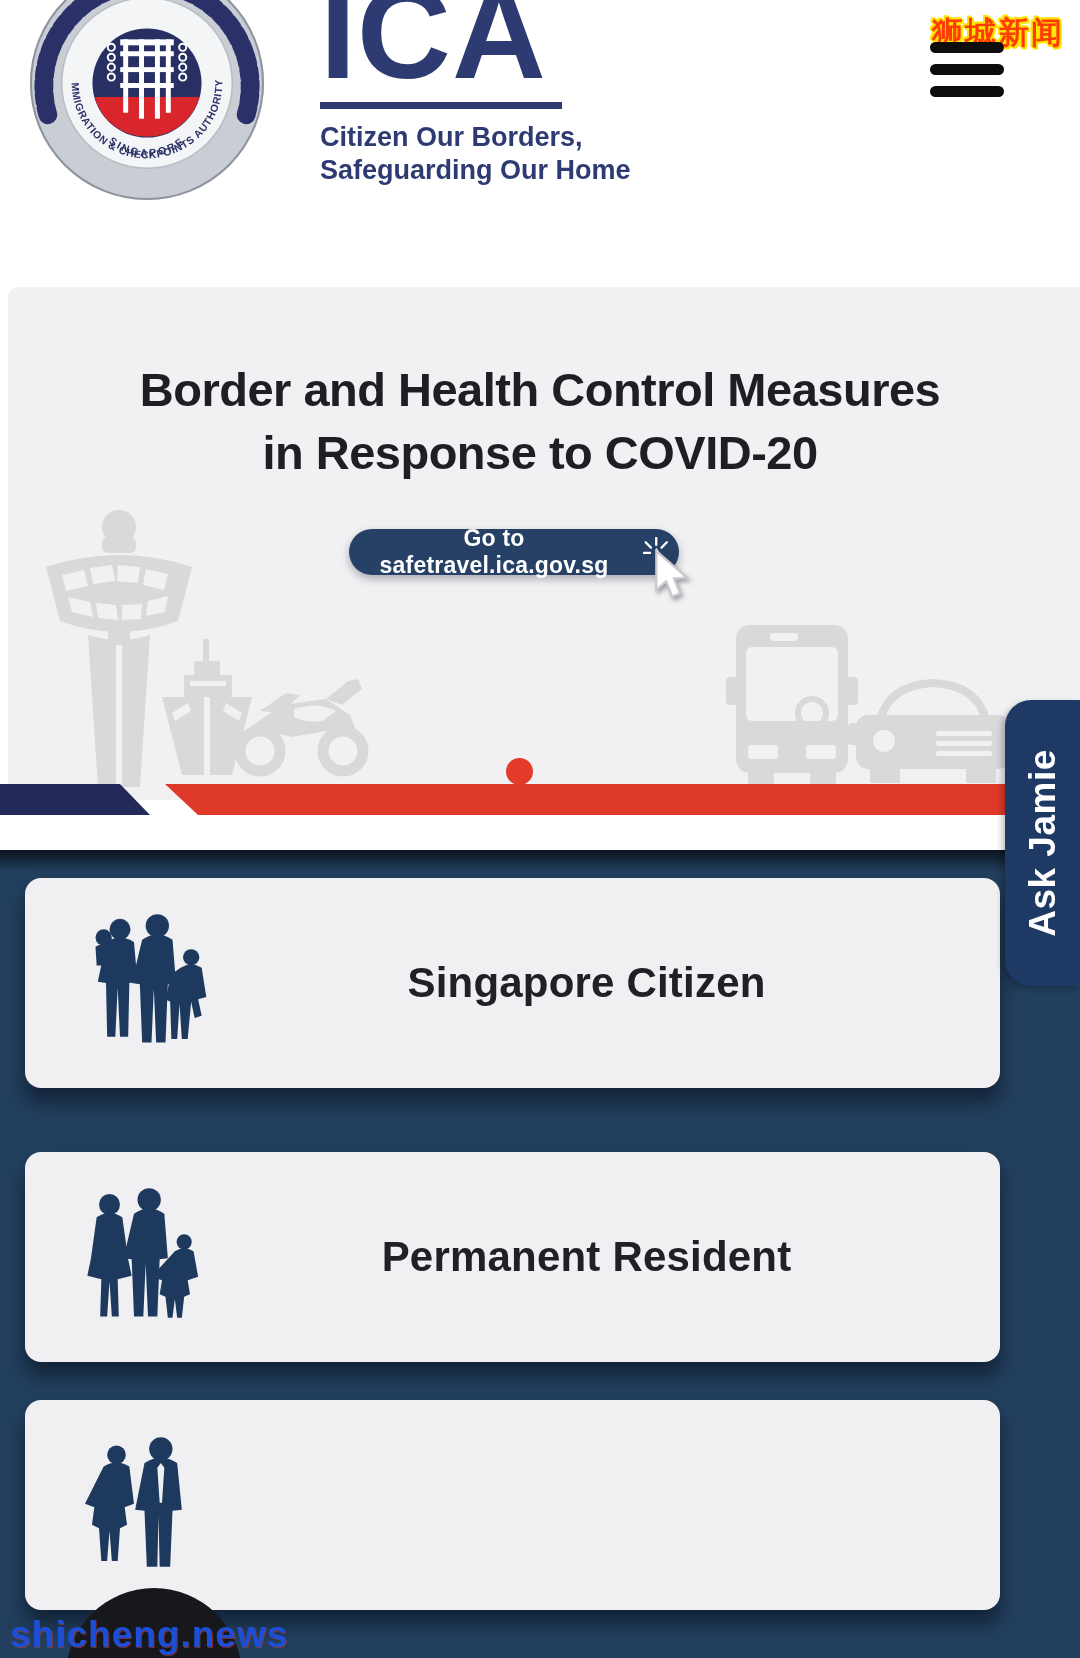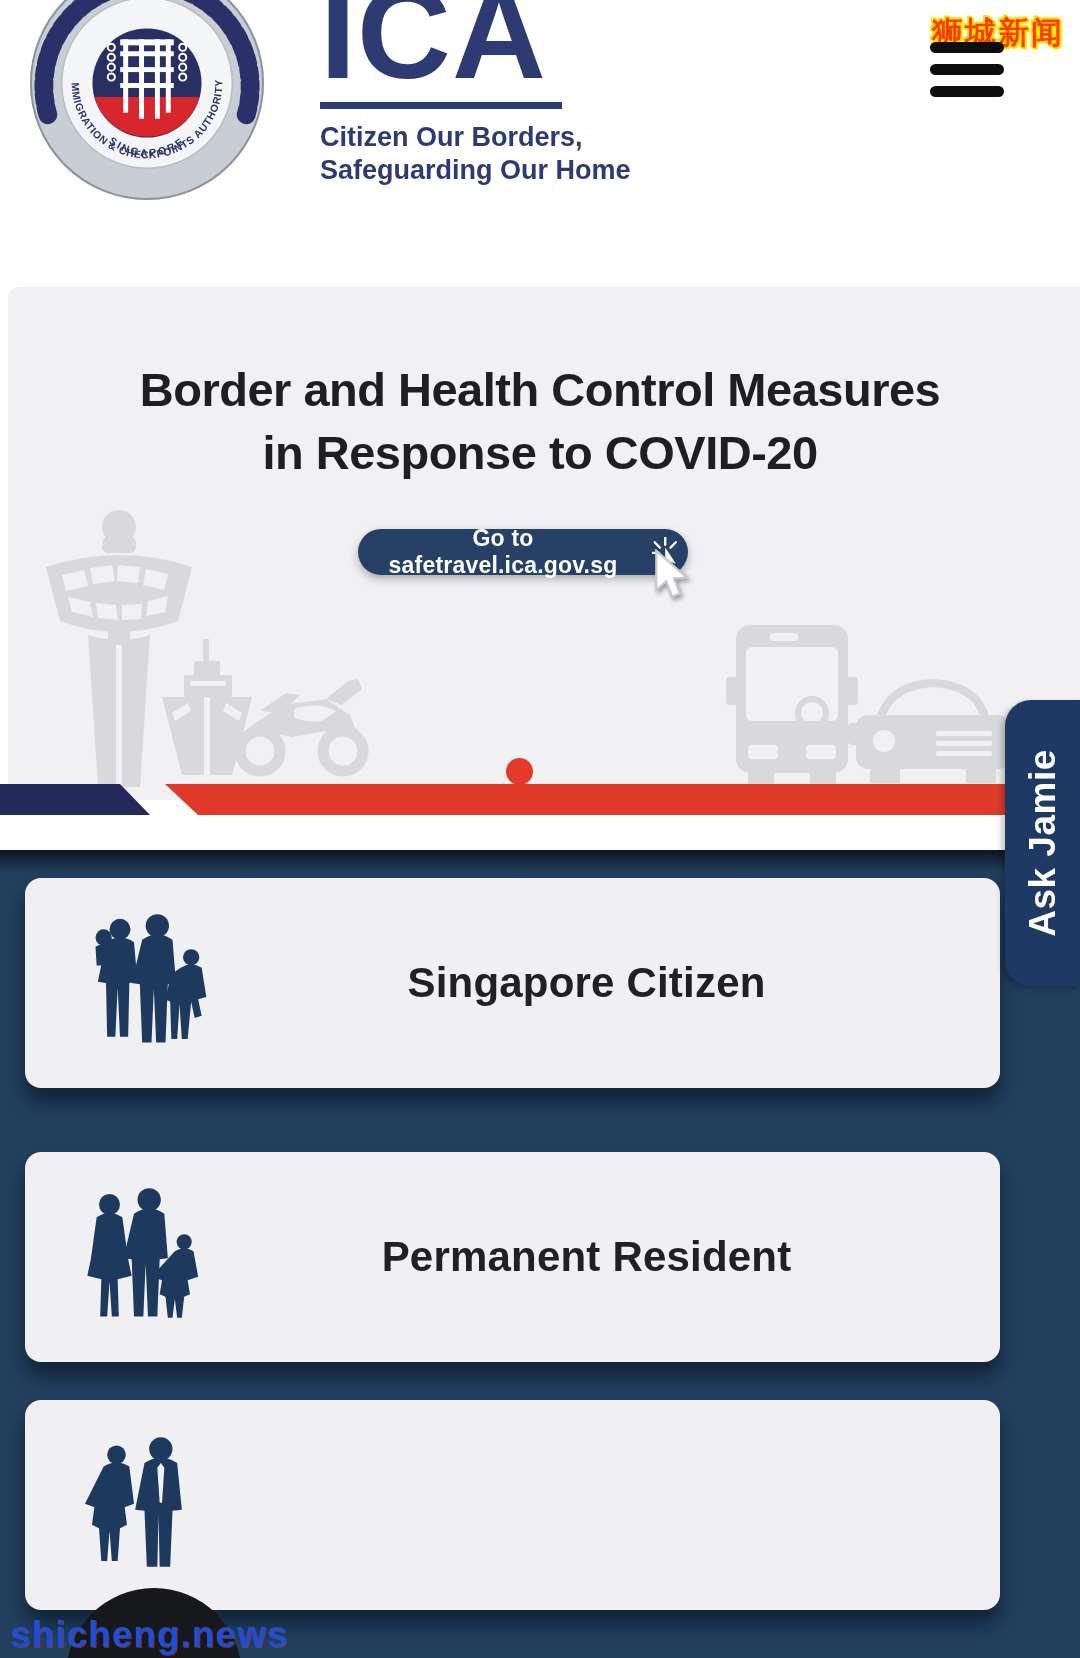--- a/index.html
+++ b/index.html
@@ -28,21 +28,21 @@
   
   .hero{
     position:absolute;left:8px;top:255px;width:1072px;height:513px;
     background:#f1f0f2;border-top-left-radius:10px;overflow:visible;margin-top:32px;
   }
   .hero-title{
     position:relative;z-index:4;margin:72px 30px 0 22px;text-align:center;
     font-size:47px;font-weight:bold;color:#1f1f23;line-height:1.34;letter-spacing:-.5px;
   }
   .safetravel-btn{
-    position:absolute;z-index:5;left:350px;top:242px;width:330px;height:46px;
+    position:absolute;z-index:5;left:341px;top:242px;width:330px;height:46px;
     background:#264165;border:none;border-radius:23px;cursor:pointer;
     display:flex;align-items:center;justify-content:center;gap:10px;
     box-shadow:0 4px 8px rgba(40,50,70,.35);
   }
   .safetravel-btn .lbl{color:#fff;font-size:23px;font-weight:bold;letter-spacing:.2px;}
   .click-icon{width:30px;height:30px;flex:0 0 auto;}
   .big-cursor{position:absolute;z-index:6;left:642px;top:262px;width:46px;height:52px;filter:drop-shadow(2px 3px 2px rgba(60,60,70,.45));}
   .sil{position:absolute;z-index:1;}
   .dot{
     position:absolute;z-index:3;left:498px;top:471px;width:27px;height:27px;border-radius:50%;

